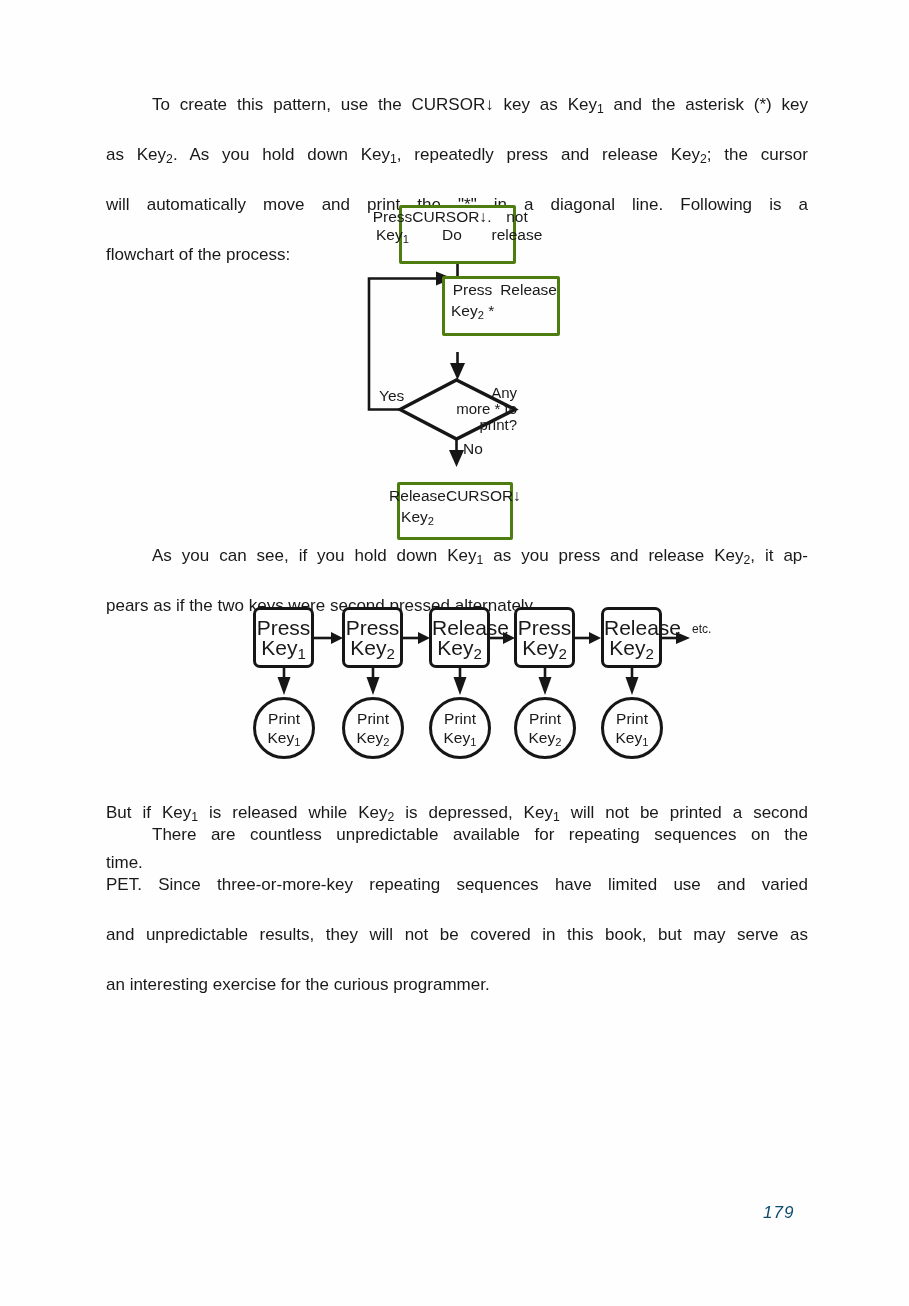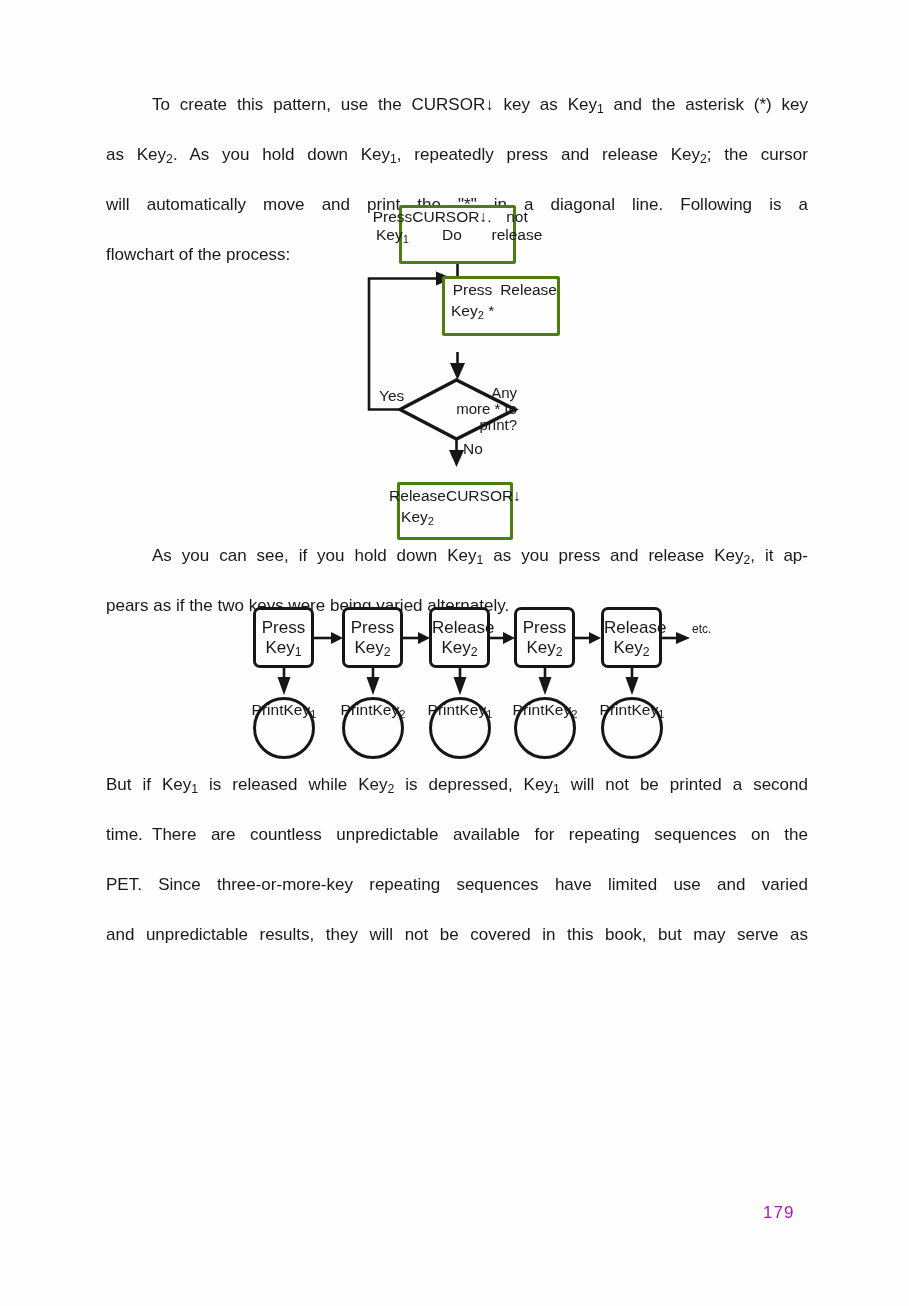--- a/index.html
+++ b/index.html
@@ -20,68 +20,69 @@
   .fc-box {
     position:absolute; box-sizing:border-box;
     border:3px solid #4d7c0f; border-radius:2px; background:#fefefe;
     display:flex; flex-direction:row; justify-content:center;
     text-align:center; font-size:15.5px; line-height:18px;
   }
   .seq-box {
     position:absolute; box-sizing:border-box; width:61px; height:61px; top:607px;
     border:3px solid #161616; border-radius:7px; background:#fefefe;
     display:flex; flex-direction:column; justify-content:center;
-    text-align:center; font-size:17px; line-height:20px;
+    text-align:center; font-size:21px; line-height:20px;
   }
   .seq-circle {
     position:absolute; box-sizing:border-box; width:62px; height:62px; top:697px;
     border:3px solid #161616; border-radius:50%; background:#fefefe;
-    display:flex; flex-direction:row; justify-content:center;
+    display:flex; flex-direction:column; justify-content:center;
     text-align:center; font-size:15.5px; line-height:19px;
   }
   .fc-diamond-label {
     position:absolute; left:396px; top:385px; width:121px;
     text-align:right; font-size:15px; line-height:16px;
   }
   .branch-label { position:absolute; font-size:15.5px; }
   .etc-label { position:absolute; left:692px; top:622px; font-size:12px; }
   .page-number {
     position:absolute; left:763px; top:1203px;
-    font-size:17px; letter-spacing:1px; color:#a21caf;
+    font-style:italic; font-size:17px; letter-spacing:1px; color:#0c4a6e;
   }
   svg line, svg polyline { stroke:#161616; stroke-width:2.6; fill:none; }
   svg polygon.head { fill:#161616; stroke:none; }
   svg polygon.diamond { fill:#fefefe; stroke:#161616; stroke-width:3.4; }
 </style>
 </head>
 <body>
 
 <div class="page">
 
   <div class="para" style="top:92px">
     <div class="pline j indent">To create this pattern, use the CURSOR↓ key as Key<sub>1</sub> and the asterisk (*) key</div>
     <div class="pline j">as Key<sub>2</sub>. As you hold down Key<sub>1</sub>, repeatedly press and release Key<sub>2</sub>; the cursor</div>
     <div class="pline j">will automatically move and print the "*" in a diagonal line. Following is a</div>
     <div class="pline">flowchart of the process:</div>
   </div>
 
   <div class="para" style="top:543px">
     <div class="pline j indent">As you can see, if you hold down Key<sub>1</sub> as you press and release Key<sub>2</sub>, it ap-</div>
-    <div class="pline">pears as if the two keys were being varied alternately.</div>
+    <div class="pline">pears as if the two keys were second pressed alternately.</div>
   </div>
 
-  <div class="para" style="top:772px">
+  <div class="para" style="top:800px">
     <div class="pline j">But if Key<sub>1</sub> is released while Key<sub>2</sub> is depressed, Key<sub>1</sub> will not be printed a second</div>
     <div class="pline">time.</div>
   </div>
 
   <div class="para" style="top:822px">
     <div class="pline j indent">There are countless unpredictable available for repeating sequences on the</div>
     <div class="pline j">PET. Since three-or-more-key repeating sequences have limited use and varied</div>
     <div class="pline j">and unpredictable results, they will not be covered in this book, but may serve as</div>
+    <div class="pline">an interesting exercise for the curious programmer.</div>
   </div>
 
   <svg class="overlay" width="909" height="1306" viewBox="0 0 909 1306">
 
     <line x1="457.5" y1="264" x2="457.5" y2="280"></line>
     <polygon class="head" points="450,278 465,278 457.5,294"></polygon>
     <polyline points="400,409.5 369,409.5 369,278.5 436,278.5"></polyline>
     <polygon class="head" points="436,271.5 436,285.5 453,278.5"></polygon>
     <line x1="457.5" y1="352" x2="457.5" y2="365"></line>
     <polygon class="head" points="450,363 465,363 457.5,380"></polygon>

